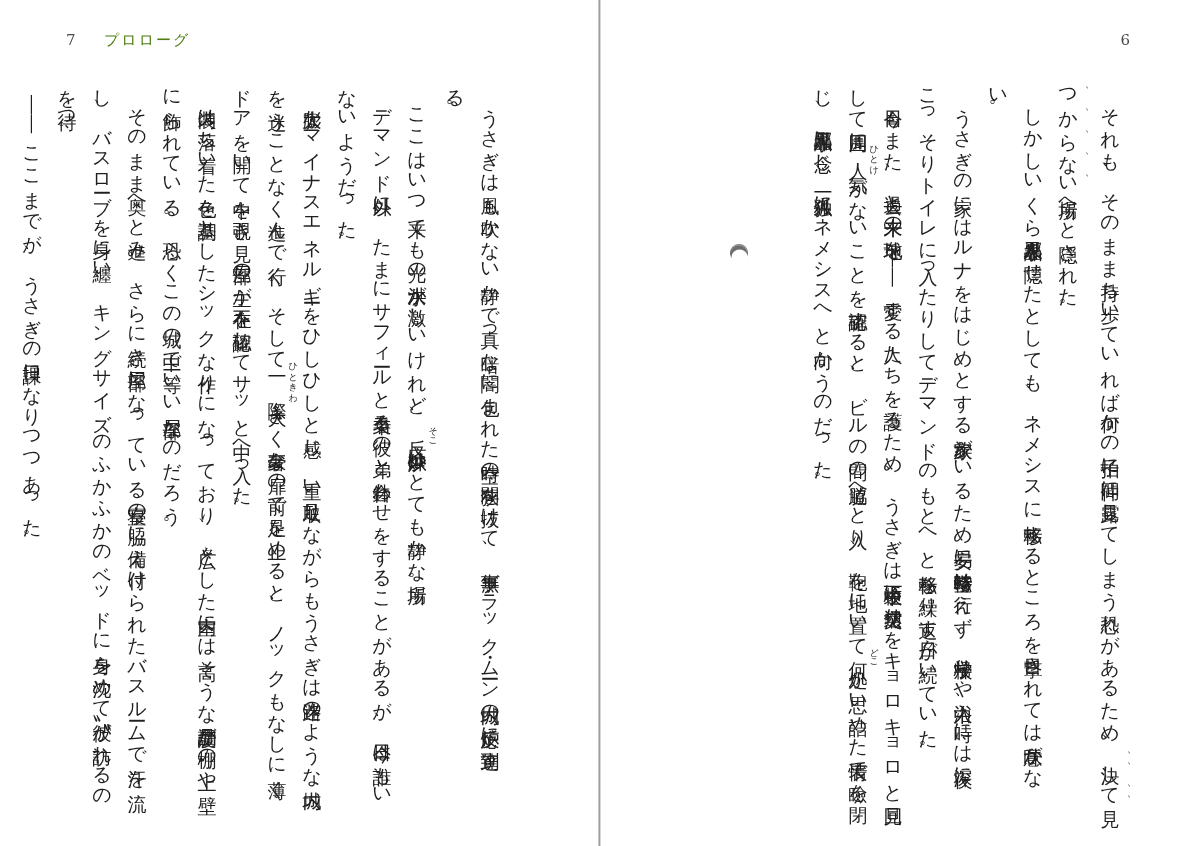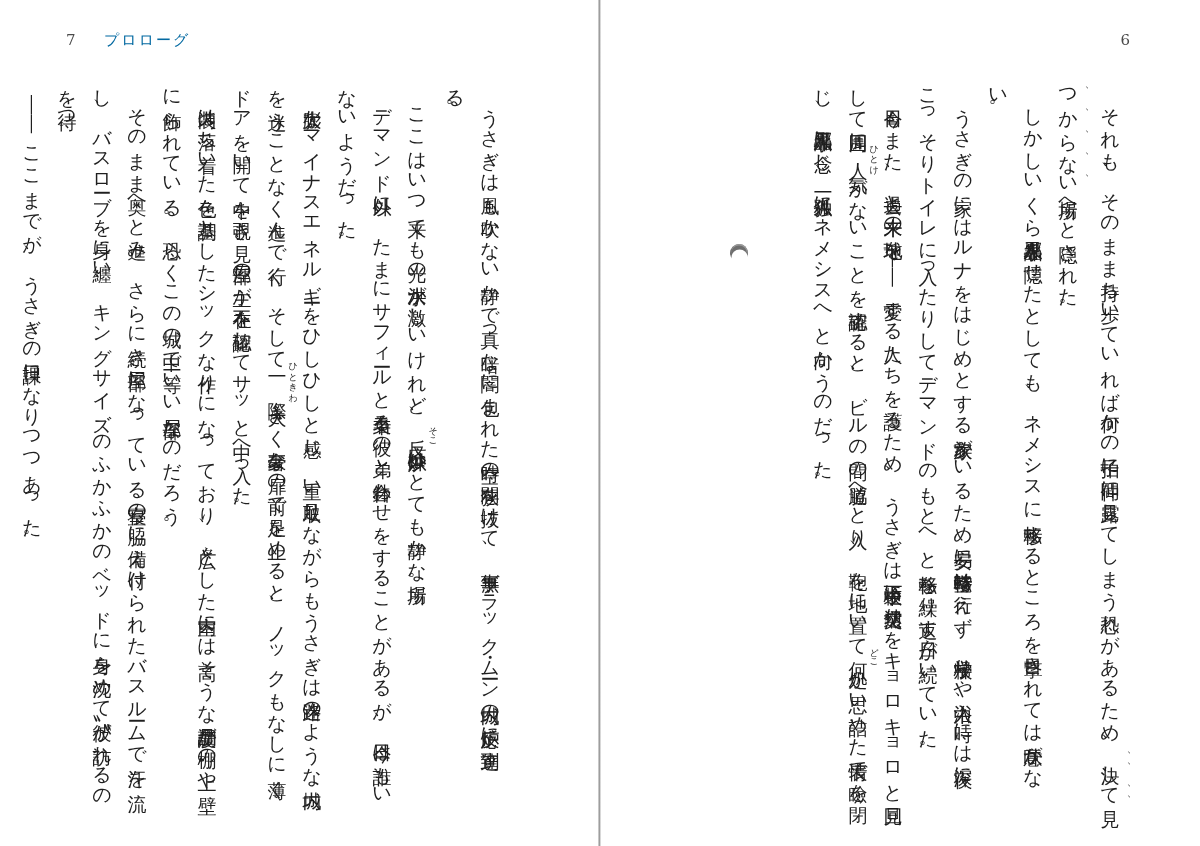--- a/index.html
+++ b/index.html
@@ -19,21 +19,21 @@
     background:linear-gradient(90deg,#e9e9e9 0%,#8f8f8f 45%,#b9b9b9 60%,#eeeeee 100%);
   }
   .folio{
     position:absolute;top:31px;
     font-size:15px;color:#4a4a4a;
   }
   .page-left .folio{left:66px;}
   .page-right .folio{right:70px;}
   .running-head{
     position:absolute;top:31px;left:104px;
-    font-size:15px;color:#0369a1;letter-spacing:2px;
+    font-size:15px;color:#4d7c0f;letter-spacing:2px;
   }
   .vtext{
     position:absolute;top:76px;
     writing-mode:vertical-rl;
     -webkit-writing-mode:vertical-rl;
     height:722px;
     font-size:19px;
     line-height:35px;
     letter-spacing:0.3px;
   }

